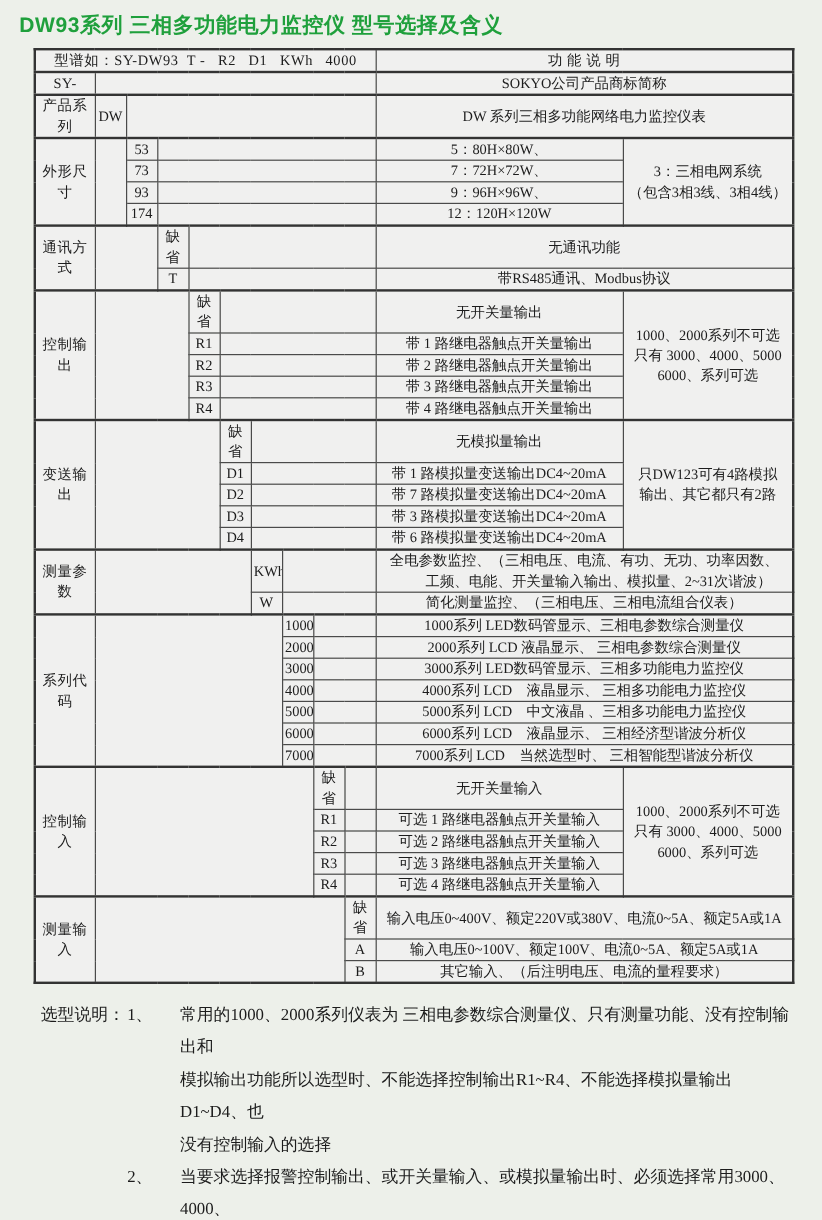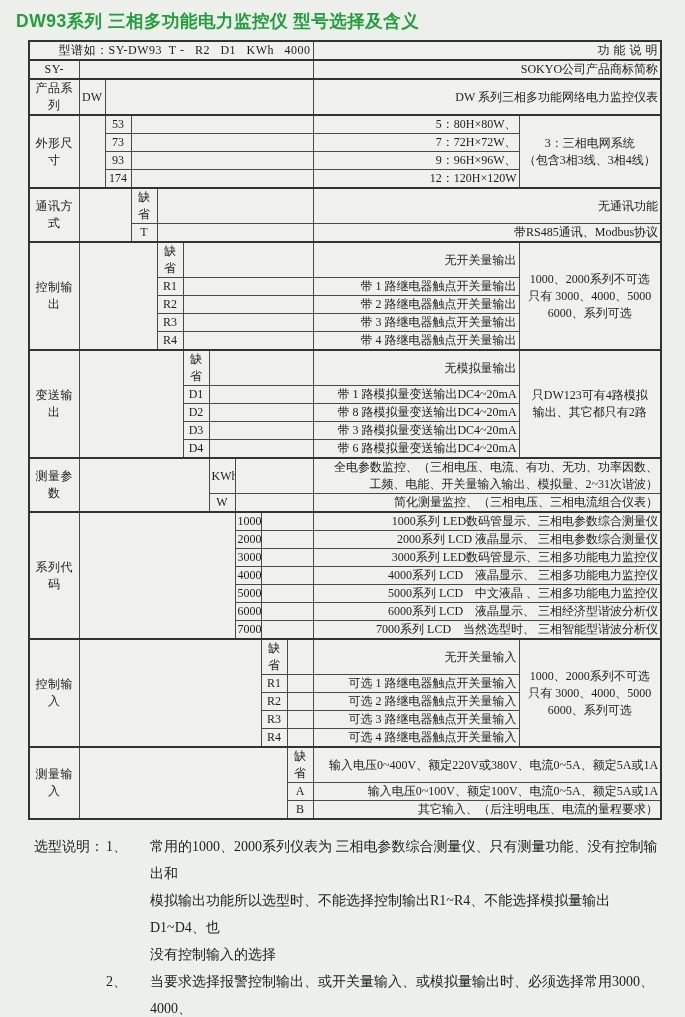--- a/index.html
+++ b/index.html
@@ -23,22 +23,22 @@
   }
   table.model td{
     border:1px solid var(--border);
     background:var(--cellgray);
     font:12px "Liberation Serif", serif;
     height:16.6px;padding:0 2px;
     overflow:hidden;vertical-align:middle;
   }
   td.g{background:var(--cellgreen);text-align:center;}
   td.label{background:var(--cellgreen);text-align:center;font-size:12.5px;letter-spacing:.5px;}
-  td.hdr{background:var(--cellgreen);text-align:right;font-size:13px;height:20px;white-space:pre;letter-spacing:.5px;}
-  td.desc{text-align:right;padding-left:8px;white-space:pre-line;line-height:16px;}
+  td.hdr{background:var(--cellgreen);text-align:center;font-size:13px;height:20px;white-space:pre;letter-spacing:.5px;}
+  td.desc{text-align:center;padding-left:8px;white-space:pre-line;line-height:16px;}
   td.note{text-align:center;white-space:pre-line;line-height:21px;font-size:12.5px;}
   tr.sec-top td{border-top-width:2px;border-top-color:#333;margin-left:23px;}
   .notes{
     margin:13px 0 0 34px;width:630px;
     font-size:14px;line-height:27px;
   }
   .flexrow{display:flex;align-items:flex-start;}
   .nlabel{flex:0 0 72px;white-space:nowrap;}
   .nnum{flex:0 0 25px;}
   .ntext{flex:1;white-space:pre-line;margin-left:19px;}
@@ -155,21 +155,21 @@
 输出、其它都只有2路</td>
       </tr>
       <tr>
         <td class="g">D1</td>
         <td colspan="4"></td>
         <td class="desc" colspan="1">带 1 路模拟量变送输出DC4~20mA</td>
       </tr>
       <tr>
         <td class="g">D2</td>
         <td colspan="4"></td>
-        <td class="desc" colspan="1">带 8 路模拟量变送输出DC4~20mA</td>
+        <td class="desc" colspan="1">带 7 路模拟量变送输出DC4~20mA</td>
       </tr>
       <tr>
         <td class="g">D3</td>
         <td colspan="4"></td>
         <td class="desc" colspan="1">带 3 路模拟量变送输出DC4~20mA</td>
       </tr>
       <tr>
         <td class="g">D4</td>
         <td colspan="4"></td>
         <td class="desc" colspan="1">带 6 路模拟量变送输出DC4~20mA</td>

